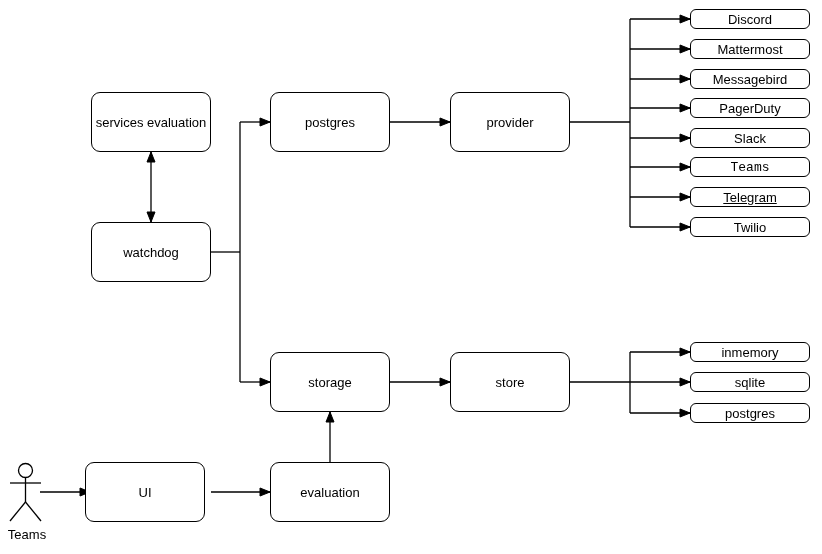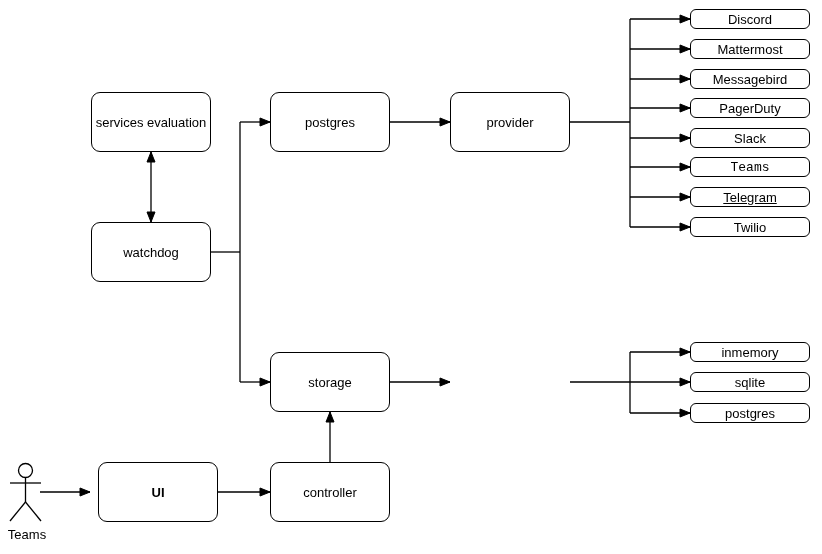--- a/index.html
+++ b/index.html
@@ -99,25 +99,28 @@
   </div>
   <div class="node lg" style="left:270px; top:92px;">
     <span>postgres</span>
   </div>
   <div class="node lg" style="left:450px; top:92px;">
     <span>provider</span>
   </div>
   <div class="node lg" style="left:270px; top:352px;">
     <span>storage</span>
   </div>
-  <div class="node lg" style="left:98px; top:462px;font-weight:bold;">
+  <div class="node lg" style="left:450px; top:352px;">
+    <span>store</span>
+  </div>
+  <div class="node lg" style="left:85px; top:462px;">
     <span>UI</span>
   </div>
   <div class="node lg" style="left:270px; top:462px;">
-    <span>controller</span>
+    <span>evaluation</span>
   </div>
 
   <div class="node sm" style="left:690px; top:9px;">
     <span>Discord</span>
   </div>
   <div class="node sm" style="left:690px; top:39px;">
     <span>Mattermost</span>
   </div>
   <div class="node sm" style="left:690px; top:69px;">
     <span>Messagebird</span>

